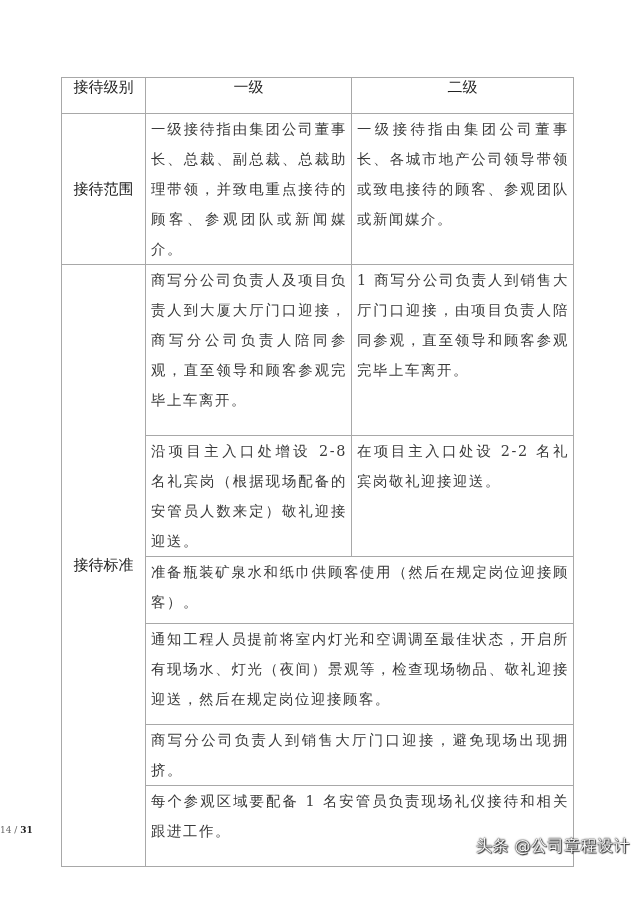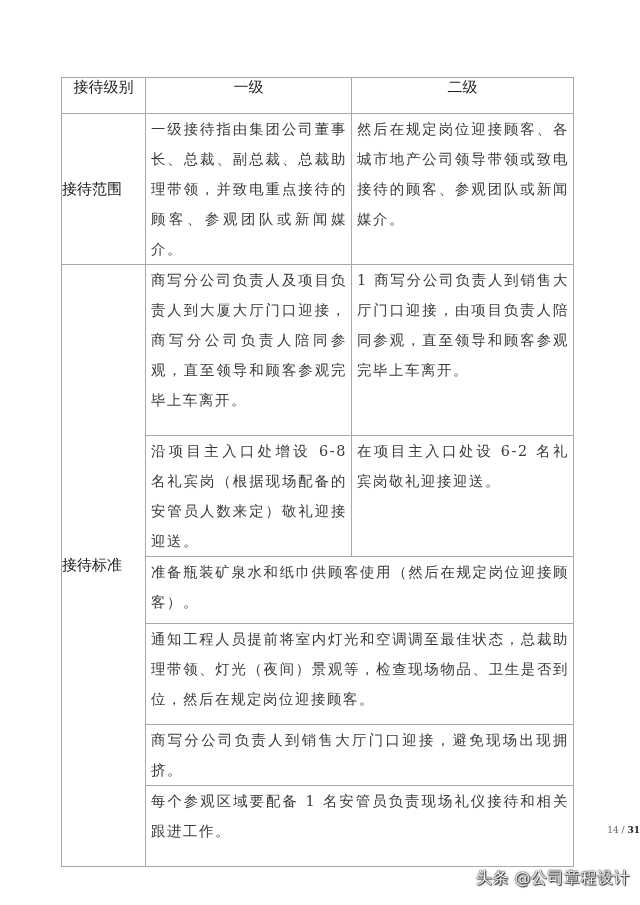--- a/index.html
+++ b/index.html
@@ -14,33 +14,33 @@
     }
     table.doc td {
       border: 1.5px solid #a8a8a8; vertical-align: top; padding: 0;
     }
     .hdr td {
       height: 35px; vertical-align: middle; text-align: center;
       font-family: "DejaVu Sans", sans-serif; font-size: 15px; color: #222;
     }
     .label {
       font-family: "DejaVu Sans", sans-serif; font-size: 15px; color: #222;
-      vertical-align: middle !important;
+      text-align: center; vertical-align: middle !important;
     }
     .txt {
       font-size: 14.4px; line-height: 30px; letter-spacing: 1.6px;
       padding: 0 4px 0 5px !important; color: #3a3a3a; text-align: justify;
     }
     .pager {
-      position: absolute; top: 825px; left: 0; width: 640px; text-align: right;
+      position: absolute; top: 825px; left: 0; width: 640px; text-align: left;
       font-family: "DejaVu Serif", serif; font-size: 9px; color: #666;
     }
     .pager b { color: #222; }
     .watermark {
-      position: absolute; left: 476px; top: 868px;
+      position: absolute; left: 476px; top: 836px;
       font-family: "DejaVu Sans", sans-serif; font-size: 16px; color: #fafafa;
       text-shadow: 0 0 2px #222, 0 0 1px #000, 1px 1px 1px #333;
       letter-spacing: 0.5px;
     }
   </style>
 </head>
 <body>
 
 <div class="page">
   <table class="doc">
@@ -51,36 +51,36 @@
     </colgroup>
     <tbody>
         <tr class="hdr">
       <td>接待级别</td>
       <td>一级</td>
       <td>二级</td>
     </tr>
     <tr>
       <td class="label" style="height:128px">接待范围</td>
       <td class="txt">一级接待指由集团公司董事长、总裁、副总裁、总裁助理带领，并致电重点接待的顾客、参观团队或新闻媒介。</td>
-      <td class="txt">然后在规定岗位迎接顾客、各城市地产公司领导带领或致电接待的顾客、参观团队或新闻媒介。</td>
+      <td class="txt">一级接待指由集团公司董事长、各城市地产公司领导带领或致电接待的顾客、参观团队或新闻媒介。</td>
     </tr>
     <tr>
       <td class="label" rowspan="6">接待标准</td>
       <td class="txt" style="height:170px">商写分公司负责人及项目负责人到大厦大厅门口迎接，商写分公司负责人陪同参观，直至领导和顾客参观完毕上车离开。</td>
       <td class="txt">1 商写分公司负责人到销售大厅门口迎接，由项目负责人陪同参观，直至领导和顾客参观完毕上车离开。</td>
     </tr>
     <tr>
-      <td class="txt" style="height:100px">沿项目主入口处增设 6-8 名礼宾岗（根据现场配备的安管员人数来定）敬礼迎接迎送。</td>
-      <td class="txt">在项目主入口处设 6-2 名礼宾岗敬礼迎接迎送。</td>
+      <td class="txt" style="height:100px">沿项目主入口处增设 2-8 名礼宾岗（根据现场配备的安管员人数来定）敬礼迎接迎送。</td>
+      <td class="txt">在项目主入口处设 2-2 名礼宾岗敬礼迎接迎送。</td>
     </tr>
     <tr>
       <td class="txt" colspan="2" style="height:66px">准备瓶装矿泉水和纸巾供顾客使用（然后在规定岗位迎接顾客）。</td>
     </tr>
     <tr>
-      <td class="txt" colspan="2" style="height:100px">通知工程人员提前将室内灯光和空调调至最佳状态，总裁助理带领、灯光（夜间）景观等，检查现场物品、卫生是否到位，然后在规定岗位迎接顾客。</td>
+      <td class="txt" colspan="2" style="height:100px">通知工程人员提前将室内灯光和空调调至最佳状态，开启所有现场水、灯光（夜间）景观等，检查现场物品、敬礼迎接迎送，然后在规定岗位迎接顾客。</td>
     </tr>
     <tr>
       <td class="txt" colspan="2" style="height:33px">商写分公司负责人到销售大厅门口迎接，避免现场出现拥挤。</td>
     </tr>
     <tr>
       <td class="txt" colspan="2" style="height:80px">每个参观区域要配备 1 名安管员负责现场礼仪接待和相关跟进工作。</td>
     </tr>
   </tbody>
     </table>
 

